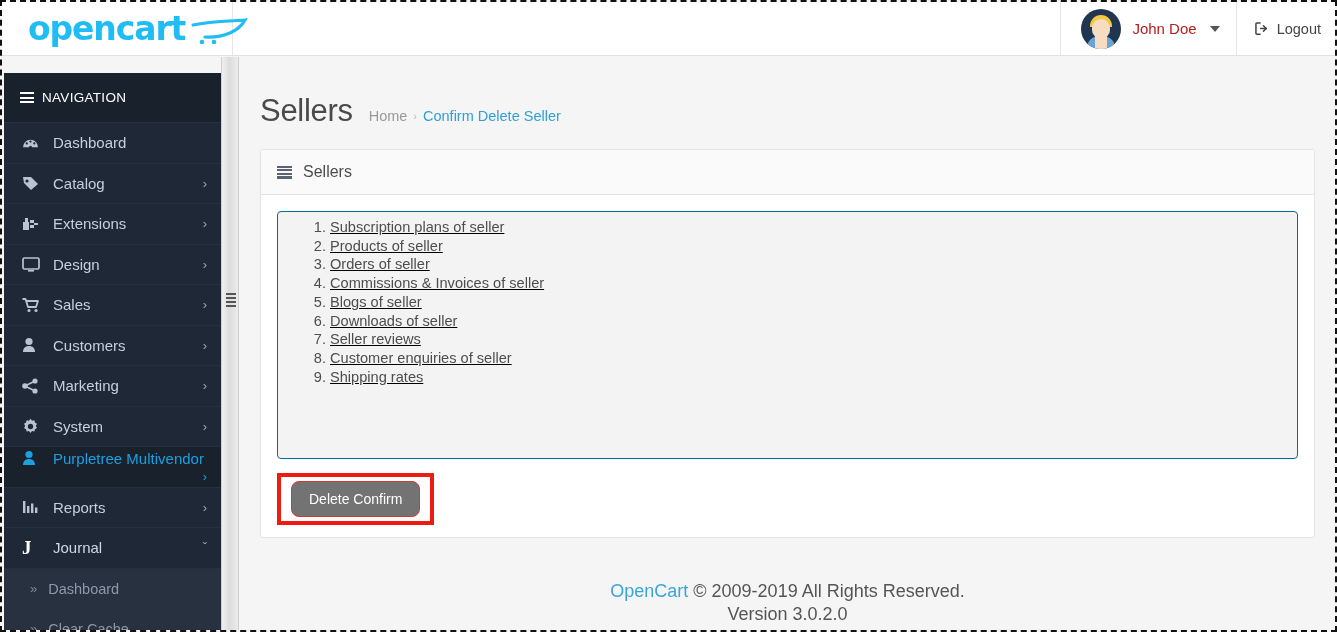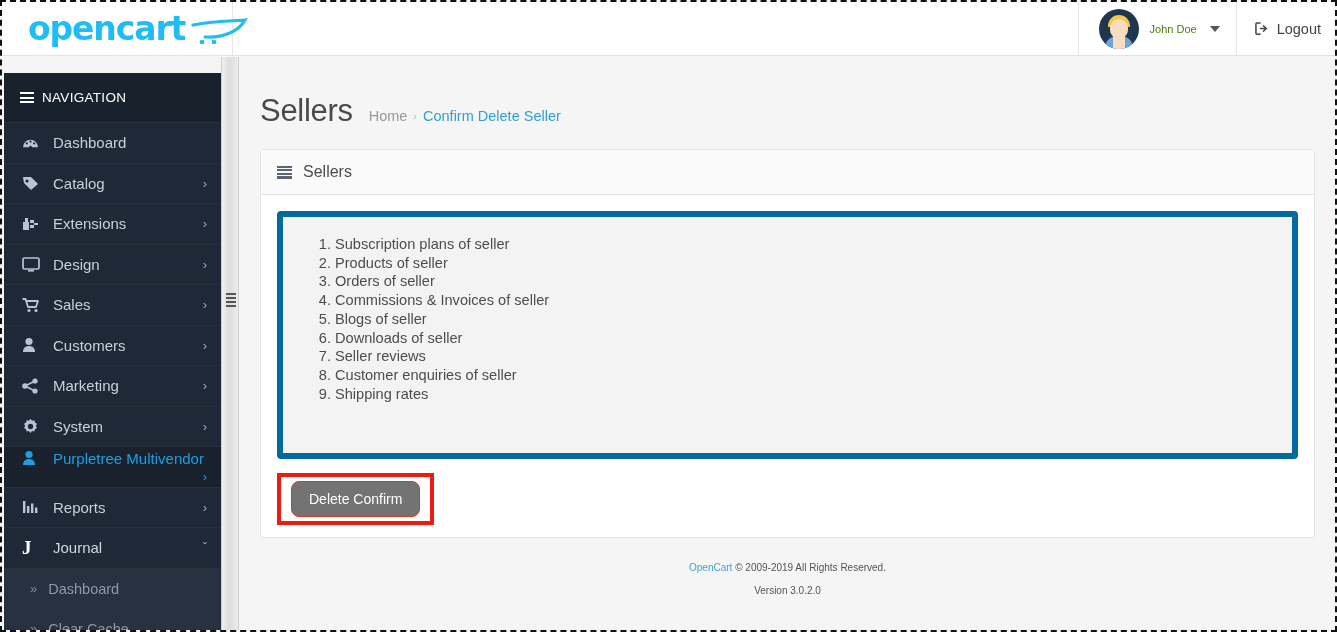--- a/index.html
+++ b/index.html
@@ -73,22 +73,22 @@
     background: #1f3550;
     overflow: hidden;
     position: relative;
     flex: none;
   }
   .av-hair { position:absolute; top:6px; left:9px; width:22px; height:12px; background:#f5c842; border-radius: 11px 11px 0 0; }
   .av-face { position:absolute; top:10px; left:11px; width:18px; height:19px; background:#f6dcc0; border-radius:9px 9px 8px 8px; }
   .av-body { position:absolute; bottom:0; left:6px; width:28px; height:13px; background:#6ba4d8; border-radius:12px 12px 0 0; }
   .av-shirt { position:absolute; bottom:0; left:14px; width:12px; height:13px; background:#f6dcc0; }
   #user-name {
-    font-size: 11px;
-    color: #4d7c0f;
+    font-size: 15px;
+    color: #b91c1c;
   }
   .caret-down {
     width: 0; height: 0;
     border-left: 5px solid transparent;
     border-right: 5px solid transparent;
     border-top: 6px solid #555;
     margin-left: 2px;
   }
   #logout-cell {
     display: flex;
@@ -274,24 +274,25 @@
   }
   .list-icon i:nth-child(1){ top:0; }
   .list-icon i:nth-child(2){ top:3.6px; }
   .list-icon i:nth-child(3){ top:7.2px; }
   .list-icon i:nth-child(4){ top:10.8px; }
 
   .panel-body { padding: 16px; }
 
   .well {
     background: #f3f3f3;
-    border: 6px solid #0369a1;
+    border: 1px solid #0369a1;
     border-radius: 4px;
-    padding: 18px 22px 18px 30px;
+    padding: 6px 22px 18px 30px;
     min-height: 248px;
+    text-decoration: underline;
   }
   .del-list {
     margin: 0; padding: 0 0 0 22px;
     list-style: decimal;
     color: #4d4d4d;
   }
   .del-list li {
     font-size: 14.6px;
     line-height: 18.7px;
     color: #4d4d4d;
@@ -334,23 +335,23 @@
     border: 1px solid #d8392e;
     color: #fff;
     font-size: 14px;
     padding: 9px 17px;
     border-radius: 8px;
     cursor: pointer;
     font-family: "Liberation Sans", sans-serif;
   }
 
   #footer {
-    margin-top: 18px;
+    margin-top: 42px;
     text-align: center;
-    font-size: 10px;
+    font-size: 18px;
     color: #555;
     line-height: 23px;
   }
   #footer a { color: #3ba5da; text-decoration: none; }
   #footer .ver { color: #555; }
 
   svg { display:block; }
 </style>
 </head>
 <body>

